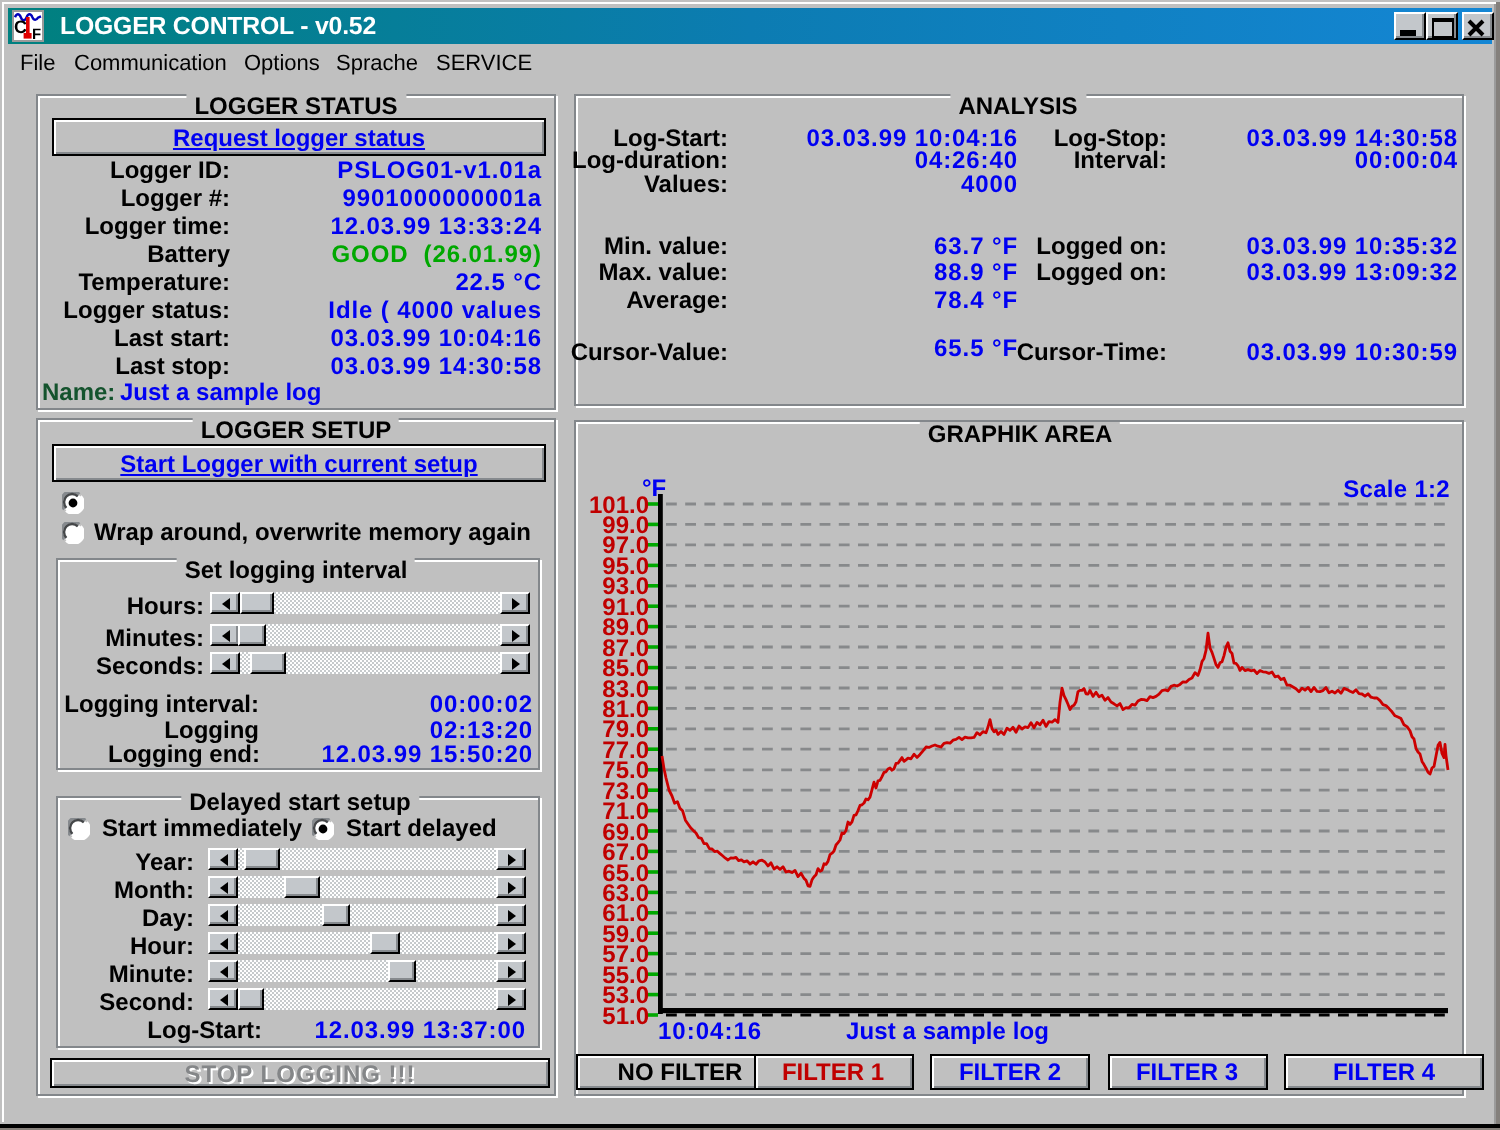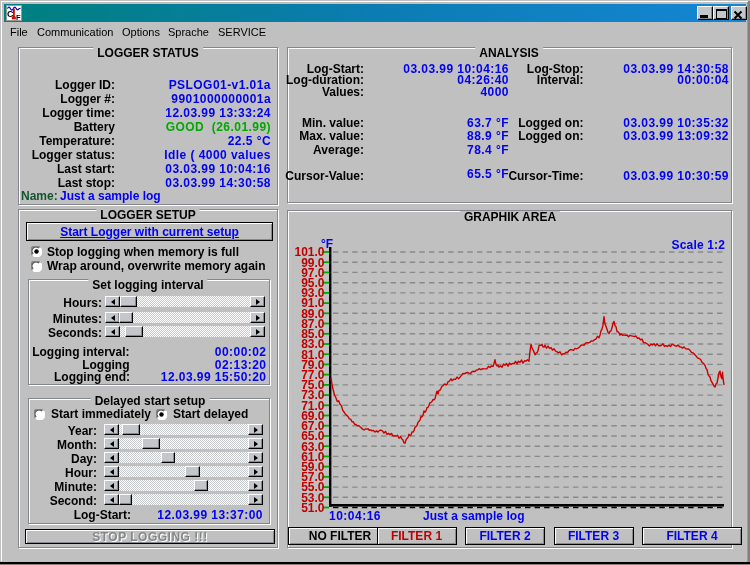--- a/index.html
+++ b/index.html
@@ -28,20 +28,21 @@
 <div style="position:absolute;left:4px;top:4px;width:742px;height:18px;background:linear-gradient(90deg,#008080 0%,#008080 2%,#0c7cb2 50%,#1486d4 100%)"></div>
 <svg style="position:absolute;left:6px;top:5px" width="16" height="16">
 <rect x="0" y="0" width="16" height="16" fill="#b8b8b8"></rect>
 <rect x="0.5" y="0.5" width="15" height="15" fill="#fff" stroke="#9a9a9a" stroke-width="1"></rect>
 <path d="M1.5,3.6 C2.3,1.6 3.6,1.6 4.4,3.6 C5.2,5.6 6.5,5.6 7.3,3.6 C8.1,1.6 9.4,1.6 10.2,3.6 C11,5.4 12.2,5.2 13,3.8 L14.5,3.2" fill="none" stroke="#0000bb" stroke-width="1.2"></path>
 <text x="1" y="11.5" font-family="Liberation Sans" font-size="9" font-weight="bold" fill="#000">C</text>
 <rect x="7" y="3.5" width="1.8" height="9" fill="#e00000"></rect>
 <rect x="5.8" y="11.5" width="4" height="2.8" fill="#e00000"></rect>
 <text x="10" y="14.5" font-family="Liberation Sans" font-size="7.5" font-weight="bold" fill="#000">F</text>
 </svg>
+<div class="t" style="left:30px;top:6px;color:#fff;font-size:12.4px;line-height:15px;letter-spacing:-0.1px">LOGGER CONTROL - v0.52</div>
 <div style="position:absolute;left:697px;top:6px;width:16px;height:14px;background:#c3c7cb;border-top:1px solid #fff;border-left:1px solid #fff;border-right:1.5px solid #000;border-bottom:1.5px solid #000;box-shadow:inset -1px -1px 0 #868a8e;box-sizing:border-box">
       <div style="position:absolute;left:2px;top:8px;width:8px;height:3px;background:#000"></div>
     </div>
 <div style="position:absolute;left:713px;top:6px;width:16px;height:14px;background:#c3c7cb;border-top:1px solid #fff;border-left:1px solid #fff;border-right:1.5px solid #000;border-bottom:1.5px solid #000;box-shadow:inset -1px -1px 0 #868a8e;box-sizing:border-box">
       <div style="position:absolute;left:2px;top:2px;width:9px;height:7px;border:1px solid #000;border-top:2px solid #000"></div>
     </div>
 <div style="position:absolute;left:731px;top:6px;width:16px;height:14px;background:#c3c7cb;border-top:1px solid #fff;border-left:1px solid #fff;border-right:1.5px solid #000;border-bottom:1.5px solid #000;box-shadow:inset -1px -1px 0 #868a8e;box-sizing:border-box"><svg width="13" height="11">
         <path d="M2.5,1.5 L9.5,8.5 M9.5,1.5 L2.5,8.5" stroke="#000" stroke-width="2"></path>
       </svg></div>
 <div class="m" style="left:10px;top:26px">File</div>
@@ -54,20 +55,23 @@
 <div class="gb" style="left:18px;top:209px;width:260px;height:339px"></div>
 <div class="gbt" style="left:148px;top:208.5px">LOGGER SETUP</div>
 <div class="gb" style="left:287px;top:47px;width:445px;height:156px"></div>
 <div class="gbt" style="left:509px;top:46.5px">ANALYSIS</div>
 <div class="gb" style="left:287px;top:210px;width:445px;height:338px"></div>
 <div class="gbt" style="left:510px;top:210.5px">GRAPHIK AREA</div>
 <div class="gb" style="left:28px;top:279px;width:242px;height:106px"></div>
 <div class="gbt" style="left:148px;top:278.5px">Set logging interval</div>
 <div class="gb" style="left:28px;top:398px;width:242px;height:126px"></div>
 <div class="gbt" style="left:150px;top:394.5px">Delayed start setup</div>
+<div class="btn" style="left:26px;top:59px;width:247px;height:19px">
+      <span style="color:#0000f2;text-decoration:underline">Request logger status</span>
+    </div>
 <div class="btn" style="left:26px;top:222px;width:247px;height:19px">
       <span style="color:#0000f2;text-decoration:underline">Start Logger with current setup</span>
     </div>
 <div class="btn" style="left:25px;top:529px;width:250px;height:15px">
       <span style="color:#848688;text-shadow:1px 1px 0 #fff;letter-spacing:0.5px">STOP LOGGING !!!</span>
     </div>
 <div class="btn" style="left:288px;top:527px;width:104px;height:18px">
       <span style="color:#000">NO FILTER</span>
     </div>
 <div class="btn" style="left:376.5px;top:527px;width:80px;height:18px">
@@ -124,21 +128,20 @@
 <div class="t v" style="right:241px;top:168px;color:#0000f2">65.5 °F</div>
 <div class="t" style="right:166.5px;top:170px;color:#000">Cursor-Time:</div>
 <div class="t v" style="right:21px;top:170px;color:#0000f2">03.03.99 10:30:59</div>
 <svg class="rad" style="left:31px;top:246px" width="12" height="12">
 <circle cx="5.5" cy="5.5" r="5" fill="#fff" stroke="none"></circle>
 <path d="M 1.2,8.6 A 5,5 0 0 1 8.6,1.2" fill="none" stroke="#868a8e" stroke-width="1.6"></path>
 <path d="M 9.3,2.1 A 5,5 0 0 1 2.1,9.3" fill="none" stroke="#fff" stroke-width="1.4"></path>
 <path d="M 2.2,7.9 A 4,4 0 0 1 7.9,2.2" fill="none" stroke="#454749" stroke-width="1.2"></path>
 <circle cx="5.5" cy="5.5" r="2.2" fill="#000"></circle>
     </svg>
-<div class="t" style="left:47px;top:245.5px;color:#000">Stop logging when memory is full</div>
 <svg class="rad" style="left:31px;top:260.5px" width="12" height="12">
 <circle cx="5.5" cy="5.5" r="5" fill="#fff" stroke="none"></circle>
 <path d="M 1.2,8.6 A 5,5 0 0 1 8.6,1.2" fill="none" stroke="#868a8e" stroke-width="1.6"></path>
 <path d="M 9.3,2.1 A 5,5 0 0 1 2.1,9.3" fill="none" stroke="#fff" stroke-width="1.4"></path>
 <path d="M 2.2,7.9 A 4,4 0 0 1 7.9,2.2" fill="none" stroke="#454749" stroke-width="1.2"></path>
 </svg>
 <div class="t" style="left:47px;top:260px;color:#000">Wrap around, overwrite memory again</div>
 <svg class="rad" style="left:34px;top:408.5px" width="12" height="12">
 <circle cx="5.5" cy="5.5" r="5" fill="#fff" stroke="none"></circle>
 <path d="M 1.2,8.6 A 5,5 0 0 1 8.6,1.2" fill="none" stroke="#868a8e" stroke-width="1.6"></path>

